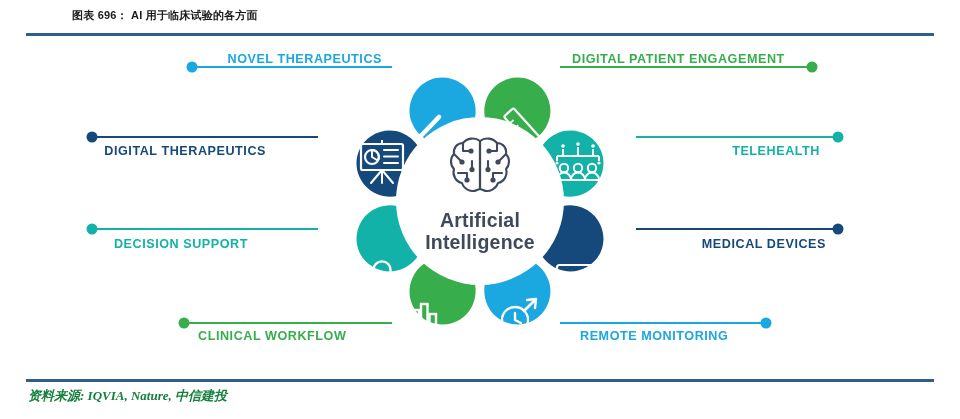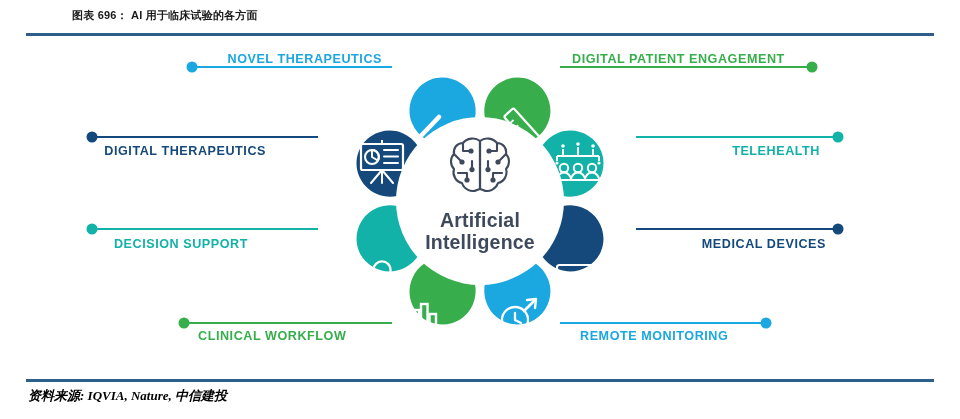--- a/index.html
+++ b/index.html
@@ -46,21 +46,21 @@
     background: #2e5f8a;
   }
   #figure-source {
     position: absolute;
     left: 28px;
     top: 387px;
     font-size: 13px;
     font-style: italic;
     font-weight: bold;
     font-family: "Liberation Serif", serif;
-    color: #000000;
+    color: #15803d;
     white-space: nowrap;
   }
 
   
   #diagram-canvas {
     position: absolute;
     left: 0;
     top: 36px;
     width: 960px;
     height: 342px;

